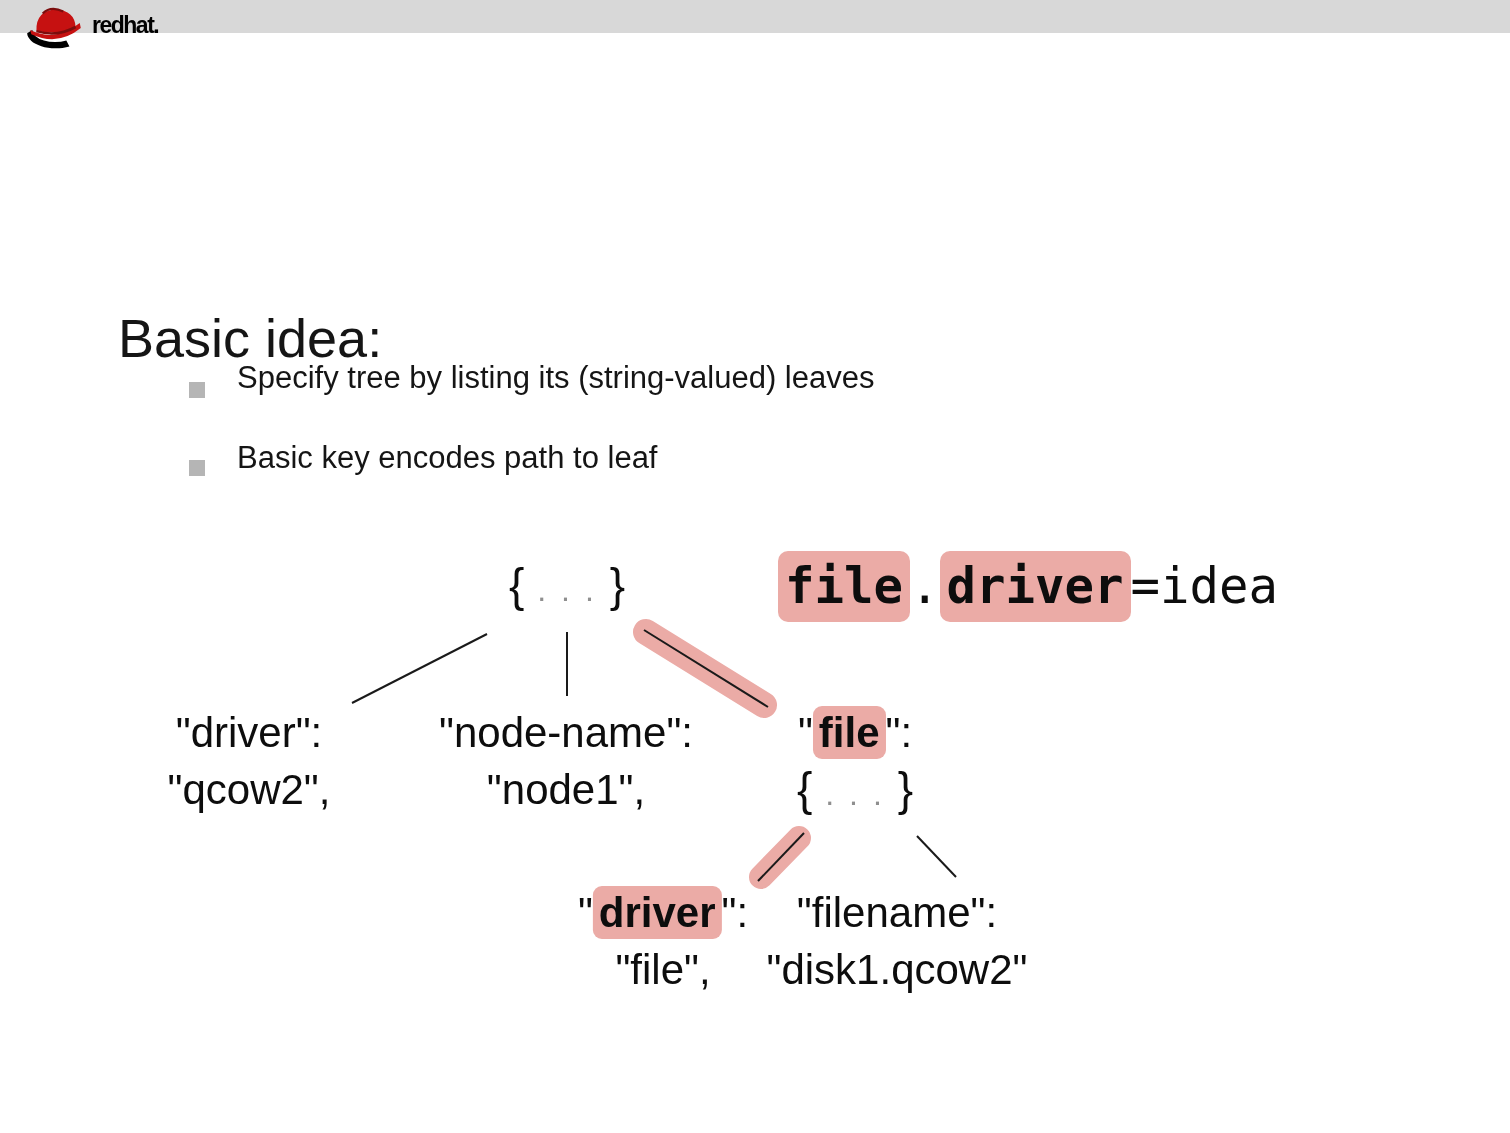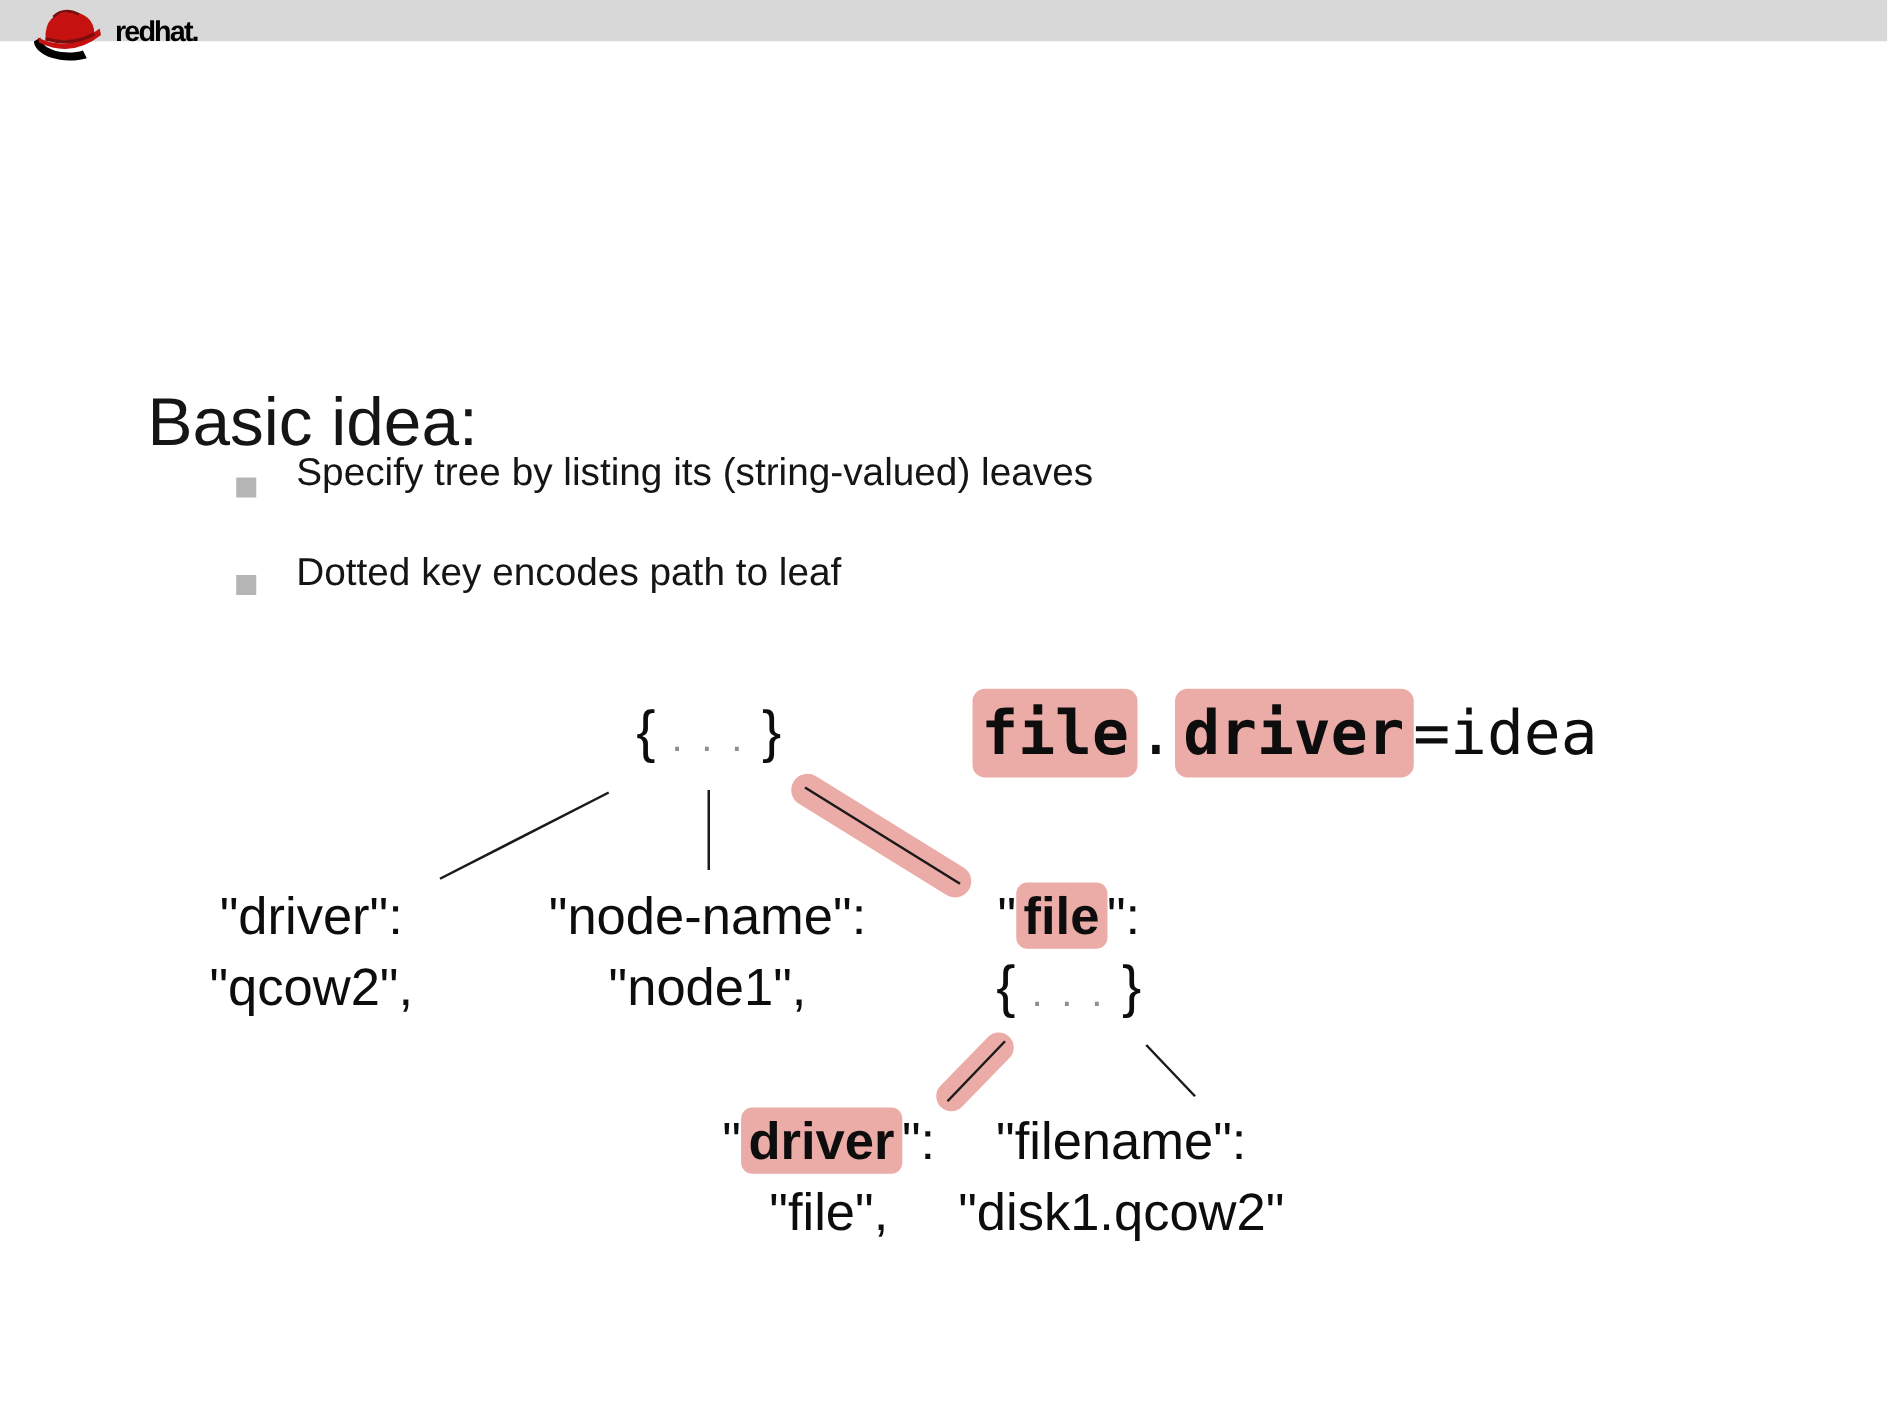--- a/index.html
+++ b/index.html
@@ -71,21 +71,21 @@
     <span class="logo-word">redhat.</span>
   </div>
 
 
   <div class="intro">Basic idea:</div>
 
   <span class="bullet-sq sq1"></span>
   <div class="bullet-text bt1">Specify tree by listing its (string-valued) leaves</div>
 
   <span class="bullet-sq sq2"></span>
-  <div class="bullet-text bt2">Dotted key encodes path to leaf</div>
+  <div class="bullet-text bt2">Basic key encodes path to leaf</div>
 
   <svg class="edges" width="1510" height="1133">
     <line x1="487" y1="634" x2="352" y2="703" stroke="#1a1a1a" stroke-width="2"></line>
     <line x1="567" y1="632" x2="567" y2="696" stroke="#1a1a1a" stroke-width="2"></line>
     <line x1="646" y1="632" x2="764" y2="705" stroke-width="26" stroke-linecap="round" style="stroke:var(--highlight-pink)"></line>
     <line x1="644" y1="630" x2="768" y2="707" stroke="#1a1a1a" stroke-width="2"></line>
     <line x1="799" y1="838" x2="761" y2="877" stroke-width="24" stroke-linecap="round" style="stroke:var(--highlight-pink)"></line>
     <line x1="804" y1="833" x2="758" y2="881" stroke="#1a1a1a" stroke-width="2"></line>
     <line x1="917" y1="836" x2="956" y2="877" stroke="#1a1a1a" stroke-width="2"></line>
   </svg>

